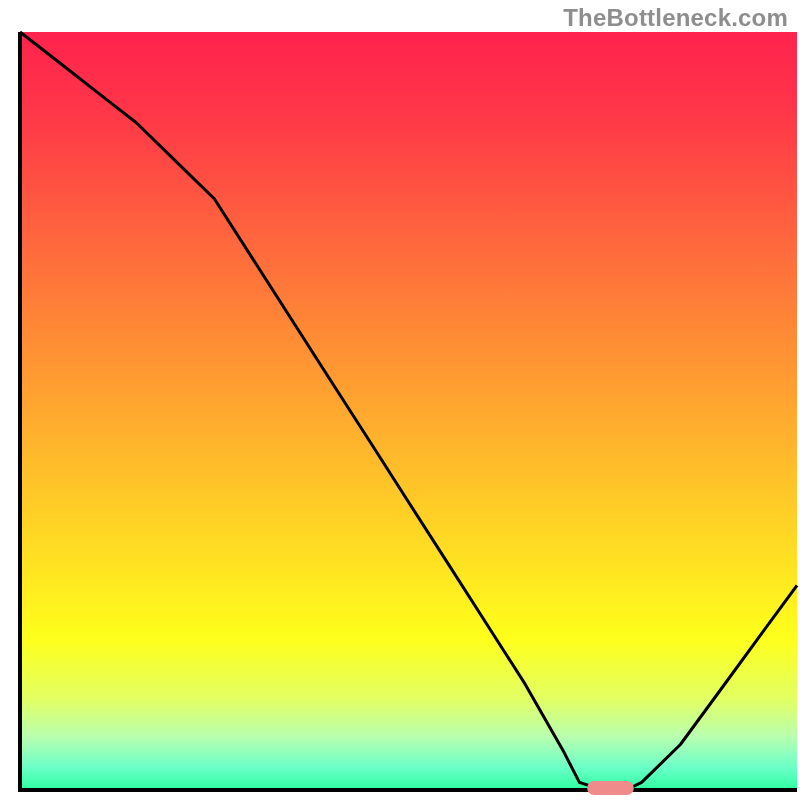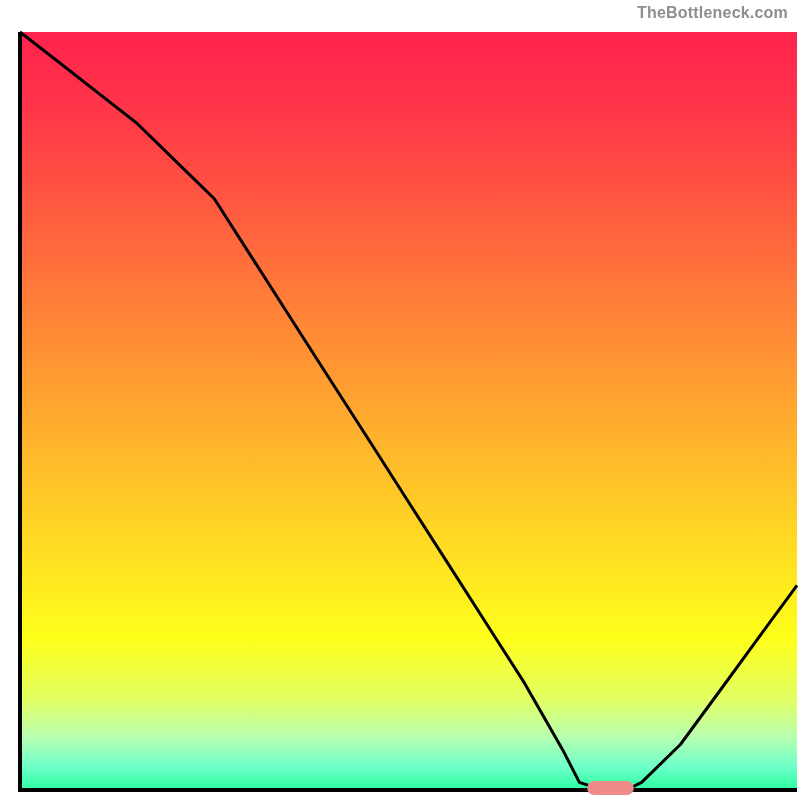--- a/index.html
+++ b/index.html
@@ -13,21 +13,21 @@
   .canvas {
     position: relative;
     width: 800px;
     height: 800px;
   }
   .watermark {
     position: absolute;
     top: 4px;
     right: 12px;
     font-family: Arial, Helvetica, sans-serif;
-    font-size: 16px;
+    font-size: 24px;
     font-weight: 600;
     color: #8e8e8e;
     letter-spacing: 0.2px;
   }
   svg {
     position: absolute;
     top: 0;
     left: 0;
   }
 </style>

